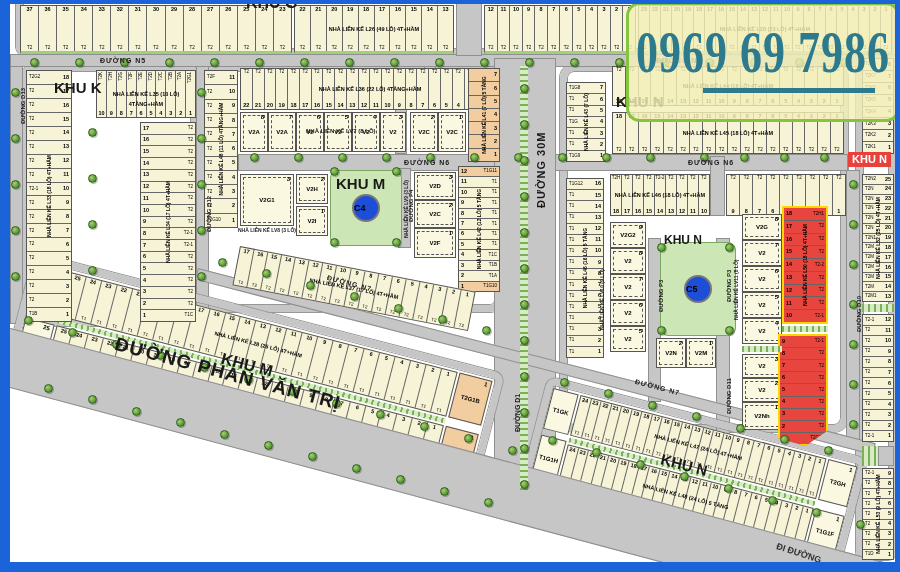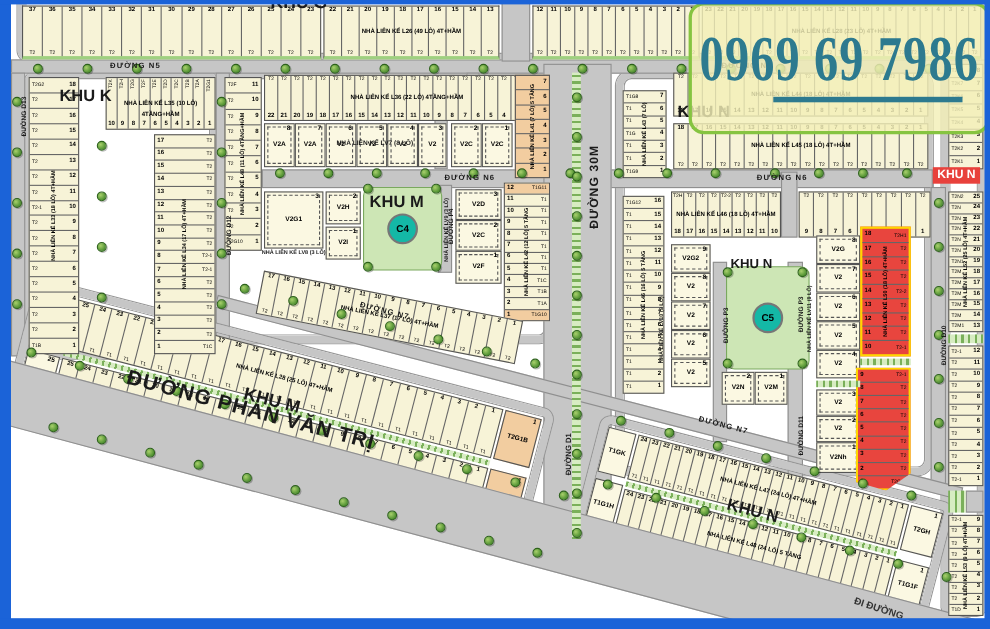--- a/index.html
+++ b/index.html
@@ -2,21 +2,21 @@
 <html><head>
 <meta charset="utf-8">
 <style>
   html,body{margin:0;padding:0;background:#e8e8e8;font-family:"Liberation Sans",sans-serif;}
   #stage{position:relative;width:900px;height:572px;background:#fff;overflow:hidden;margin:0 auto;}
   .abs{position:absolute;box-sizing:border-box;}
   .frame{background:var(--frame);z-index:60;}
   .road{background:var(--road);border:1px solid #8f8f8f;}
   .ring{border:7px solid var(--road);border-radius:12px;box-shadow:0 0 0 1px #979797, inset 0 0 0 1px #979797;background:transparent;}
   .park{background:#cde6b5;border:1px solid #7aa85e;border-radius:8px;}
-  .circle{background:#14b8a6;border:2px solid #777;border-radius:50%;display:flex;align-items:center;justify-content:center;font-weight:bold;font-size:9px;z-index:5;}
+  .circle{background:#1d4ed8;border:2px solid #777;border-radius:50%;display:flex;align-items:center;font-weight:bold;font-size:9px;z-index:5;}
   .gbar{background:repeating-linear-gradient(90deg,#7ab05a 0 2px,#d7ecc2 2px 6px);z-index:4;}
   .gbarv{background:repeating-linear-gradient(0deg,#7ab05a 0 2px,#d7ecc2 2px 6px);z-index:4;}
   .strip{background:var(--plot);border:1px solid #555;display:flex;z-index:3;}
   .gedge{border-bottom:3px solid #9fd080;}
   .hc{flex:1;display:flex;flex-direction:column;justify-content:space-between;align-items:center;border-left:1px solid #666;padding:1px 0;min-width:0;overflow:hidden;}
   .hc:first-child{border-left:none;}
   .hc.flip{flex-direction:column-reverse;}
   .num{font-weight:bold;font-size:5.5px;line-height:1;}
   .code{font-size:4.5px;line-height:1;}
   .code.vt{writing-mode:vertical-rl;transform:rotate(180deg);}

